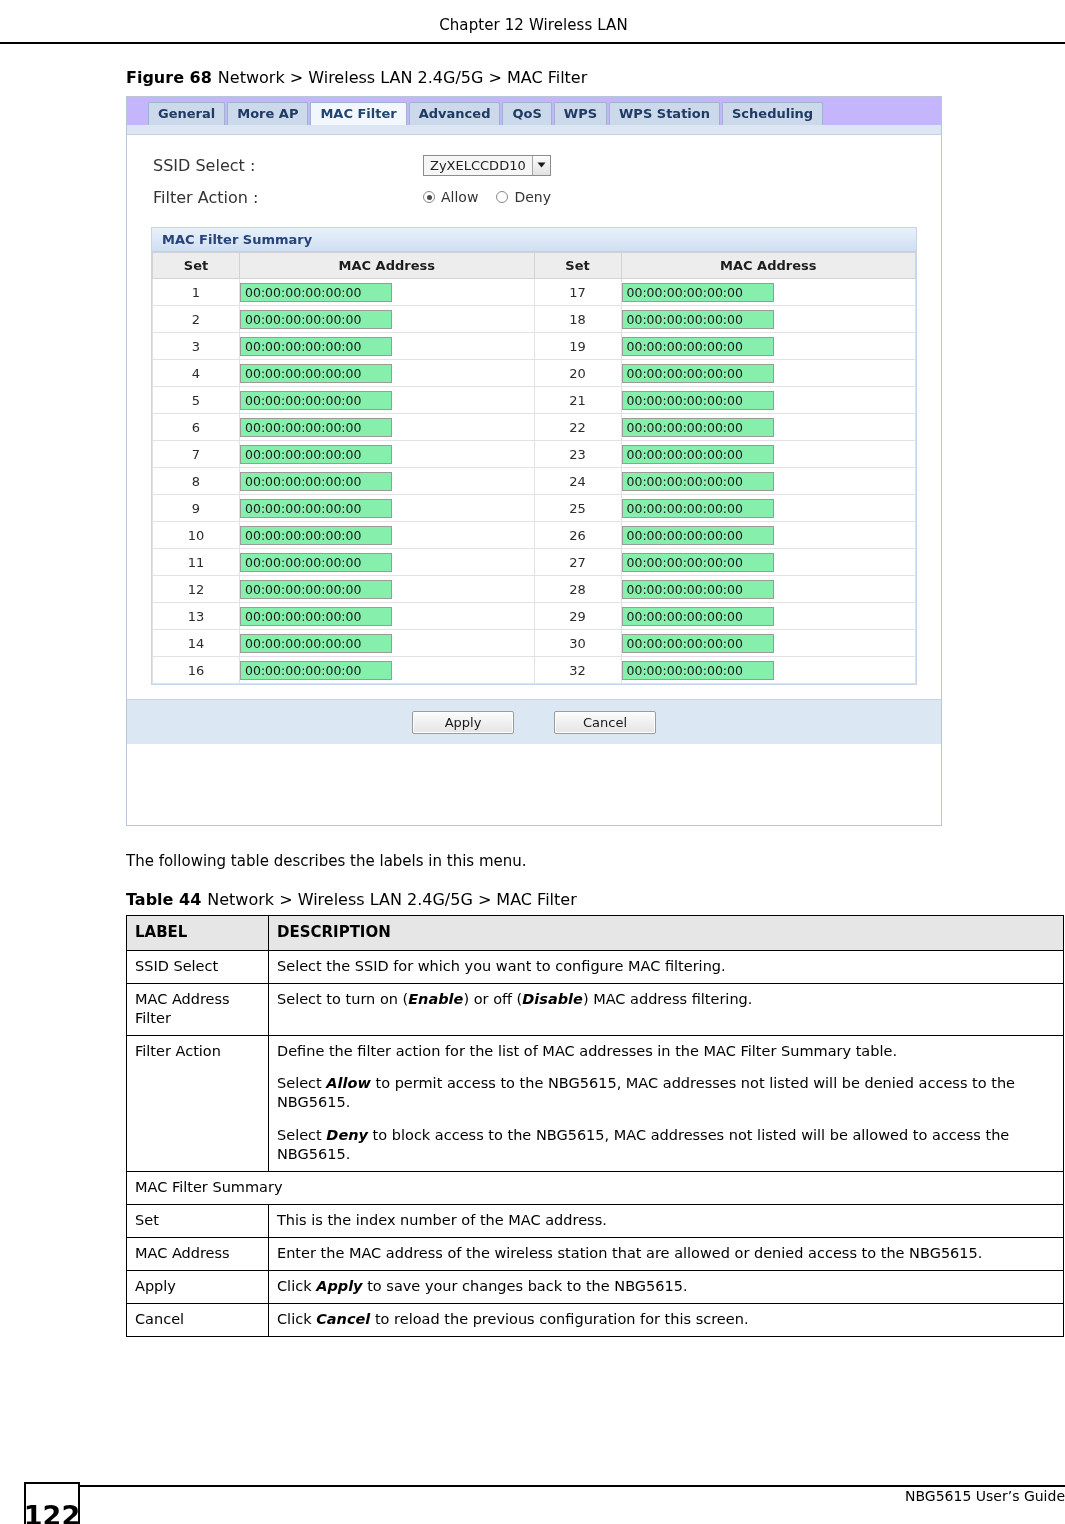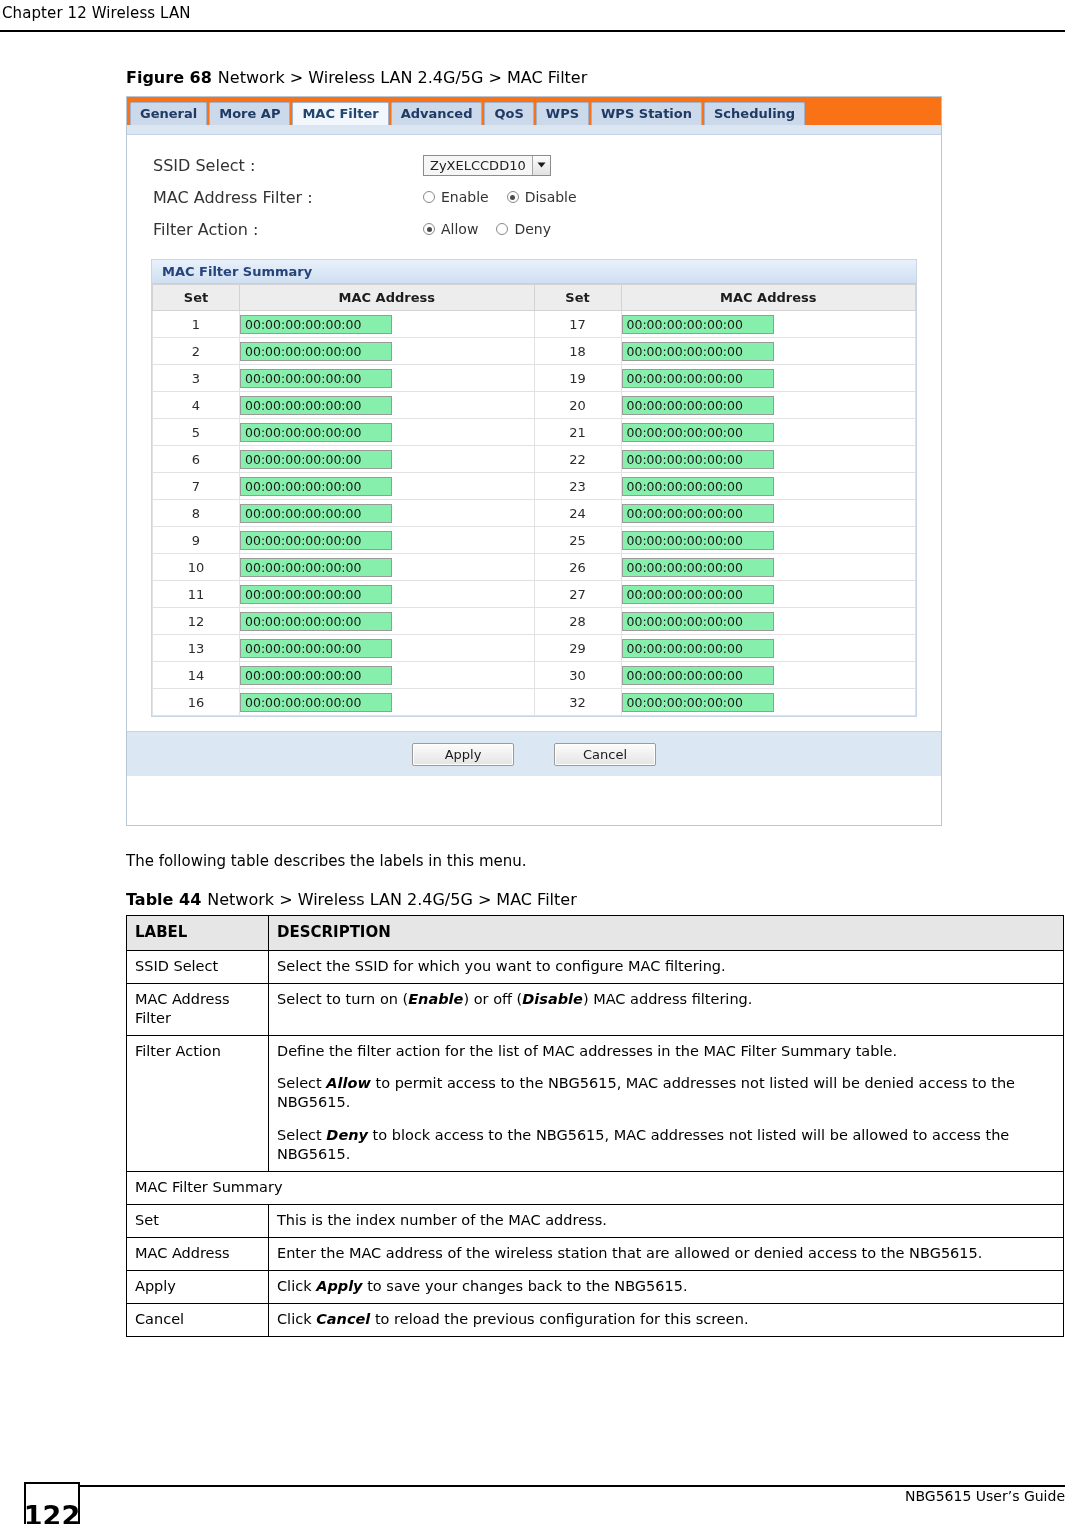--- a/index.html
+++ b/index.html
@@ -19,22 +19,23 @@
   
   .page-header {
     position: absolute;
     left: 0; top: 0;
     width: 1065px;
   }
   .page-header .chapter-text {
     font-size: 15px;
     color: #000;
     padding-left: 2px;
-    padding-top: 4px;
+    padding-top: 16px;
     letter-spacing: .1px;
+    text-align: center;
   }
   .header-rule {
     margin-top: 8px;
     border-top: 2px solid #000;
     width: 1065px;
   }
 
   
   .figure-caption {
     position: absolute;
@@ -58,24 +59,24 @@
     width: 816px;
     height: 730px;
     background: #ffffff;
     border: 1px solid #b9c6d6;
     box-sizing: border-box;
   }
 
   
   .tabstrip {
     height: 28px;
-    background: #f97316;
+    background: #c4b5fd;
     display: flex;
     align-items: flex-end;
-    padding-left: 3px;
+    padding-left: 21px;
     box-sizing: border-box;
     position: relative;
   }
   .tab {
     font-size: 13px;
     color: #1f3a63;
     background: #ccd9ea;
     border: 1px solid #9fb3ce;
     border-bottom: none;
     border-radius: 2px 2px 0 0;
@@ -367,35 +368,20 @@
           <span class="select-value">ZyXELCCDD10</span>
           <span class="select-arrow">
             <svg width="9" height="6" viewBox="0 0 9 6">
                 <path d="M0.5 0.5 L8.5 0.5 L4.5 5.5 Z" fill="#1b1b1b"></path>
               </svg>
           </span>
         </div>
       </div>
     </div>
 
-    <div class="form-row">
-      <div class="form-label">MAC Address Filter :</div>
-      <div class="form-control">
-        <div class="radio-group" id="maf-radios">
-            <div class="radio-item">
-              <span class="radio-dot"></span>
-              <span>Enable</span>
-            </div>
-            <div class="radio-item">
-              <span class="radio-dot checked"></span>
-              <span>Disable</span>
-            </div>
-          </div>
-      </div>
-    </div>
 
     <div class="form-row">
       <div class="form-label">Filter Action :</div>
       <div class="form-control">
         <div class="radio-group" id="fa-radios">
             <div class="radio-item">
               <span class="radio-dot checked"></span>
               <span>Allow</span>
             </div>
             <div class="radio-item">

